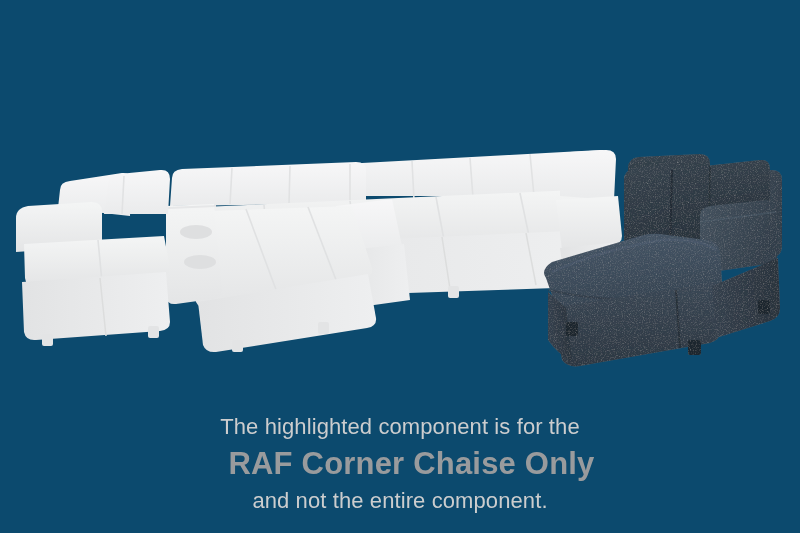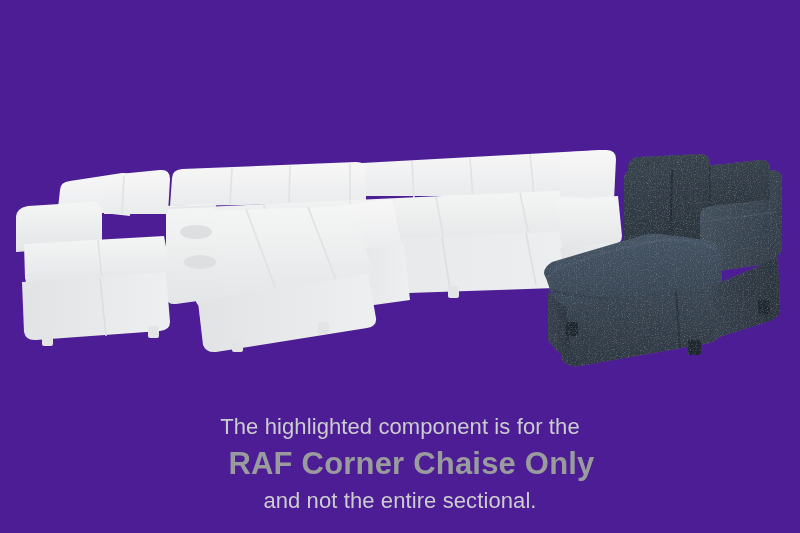--- a/index.html
+++ b/index.html
@@ -13,21 +13,21 @@
     width: 800px;
     height: 533px;
     font-family: "Liberation Sans", sans-serif;
     overflow: hidden;
   }
 
   #product-figure {
     position: relative;
     width: 800px;
     height: 533px;
-    background: #4c1d95;
+    background: #0c4a6e;
   }
 
   
   #sectional-illustration {
     position: absolute;
     left: 0;
     top: 0;
     width: 800px;
     height: 400px;
   }
@@ -255,16 +255,16 @@
         <rect x="566" y="322" width="12" height="14" rx="2" fill="#1e272f"></rect>
         <rect x="688" y="340" width="13" height="15" rx="2" fill="#1e272f"></rect>
         <rect x="758" y="300" width="12" height="14" rx="2" fill="#1e272f"></rect>
       </g>
     </svg>
   </div>
 
   <div id="caption-block">
     <div class="caption-line-top">The highlighted component is for the</div>
     <div class="caption-line-highlight">RAF Corner Chaise Only</div>
-    <div class="caption-line-bottom">and not the entire sectional.</div>
+    <div class="caption-line-bottom">and not the entire component.</div>
   </div>
 
 </div>
 
 </body></html>

